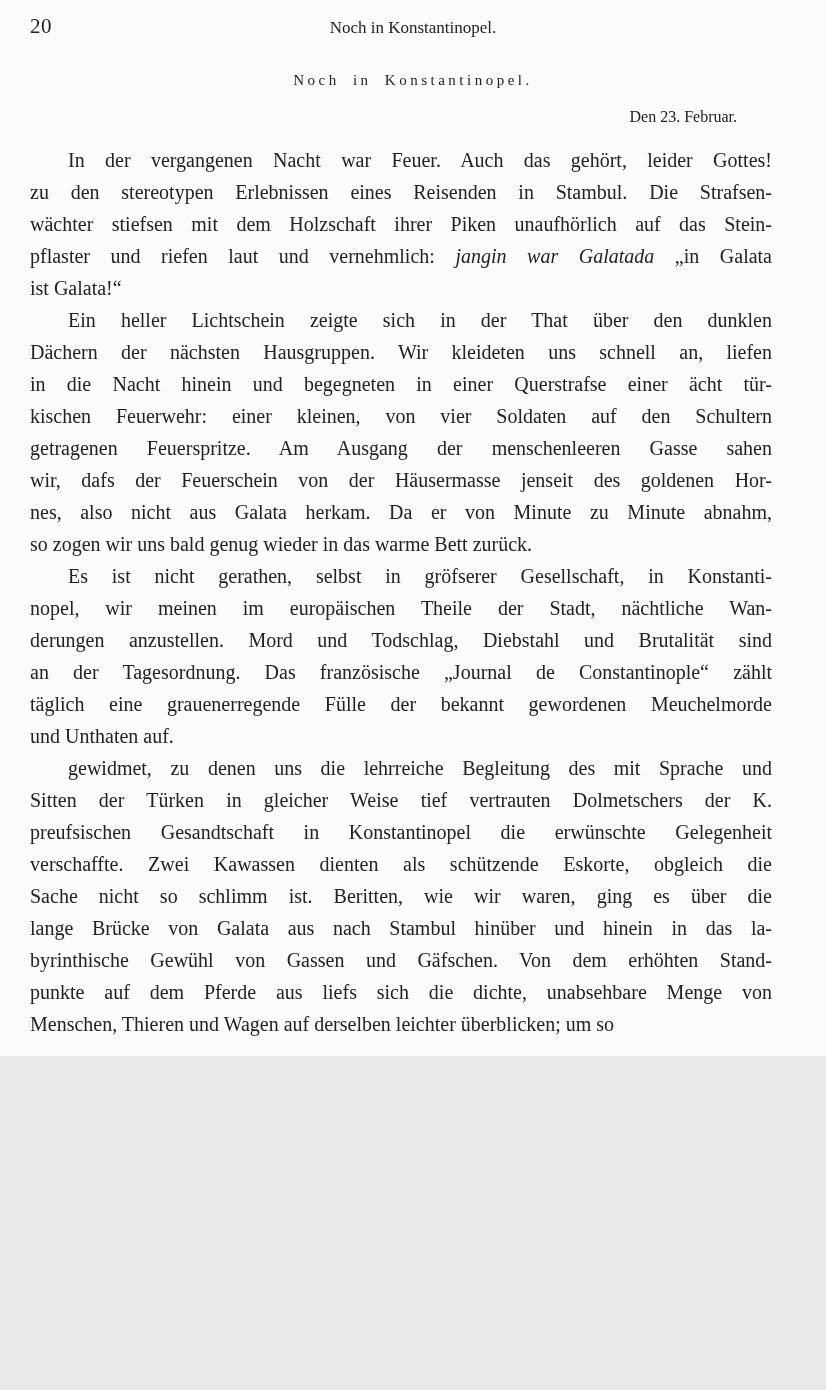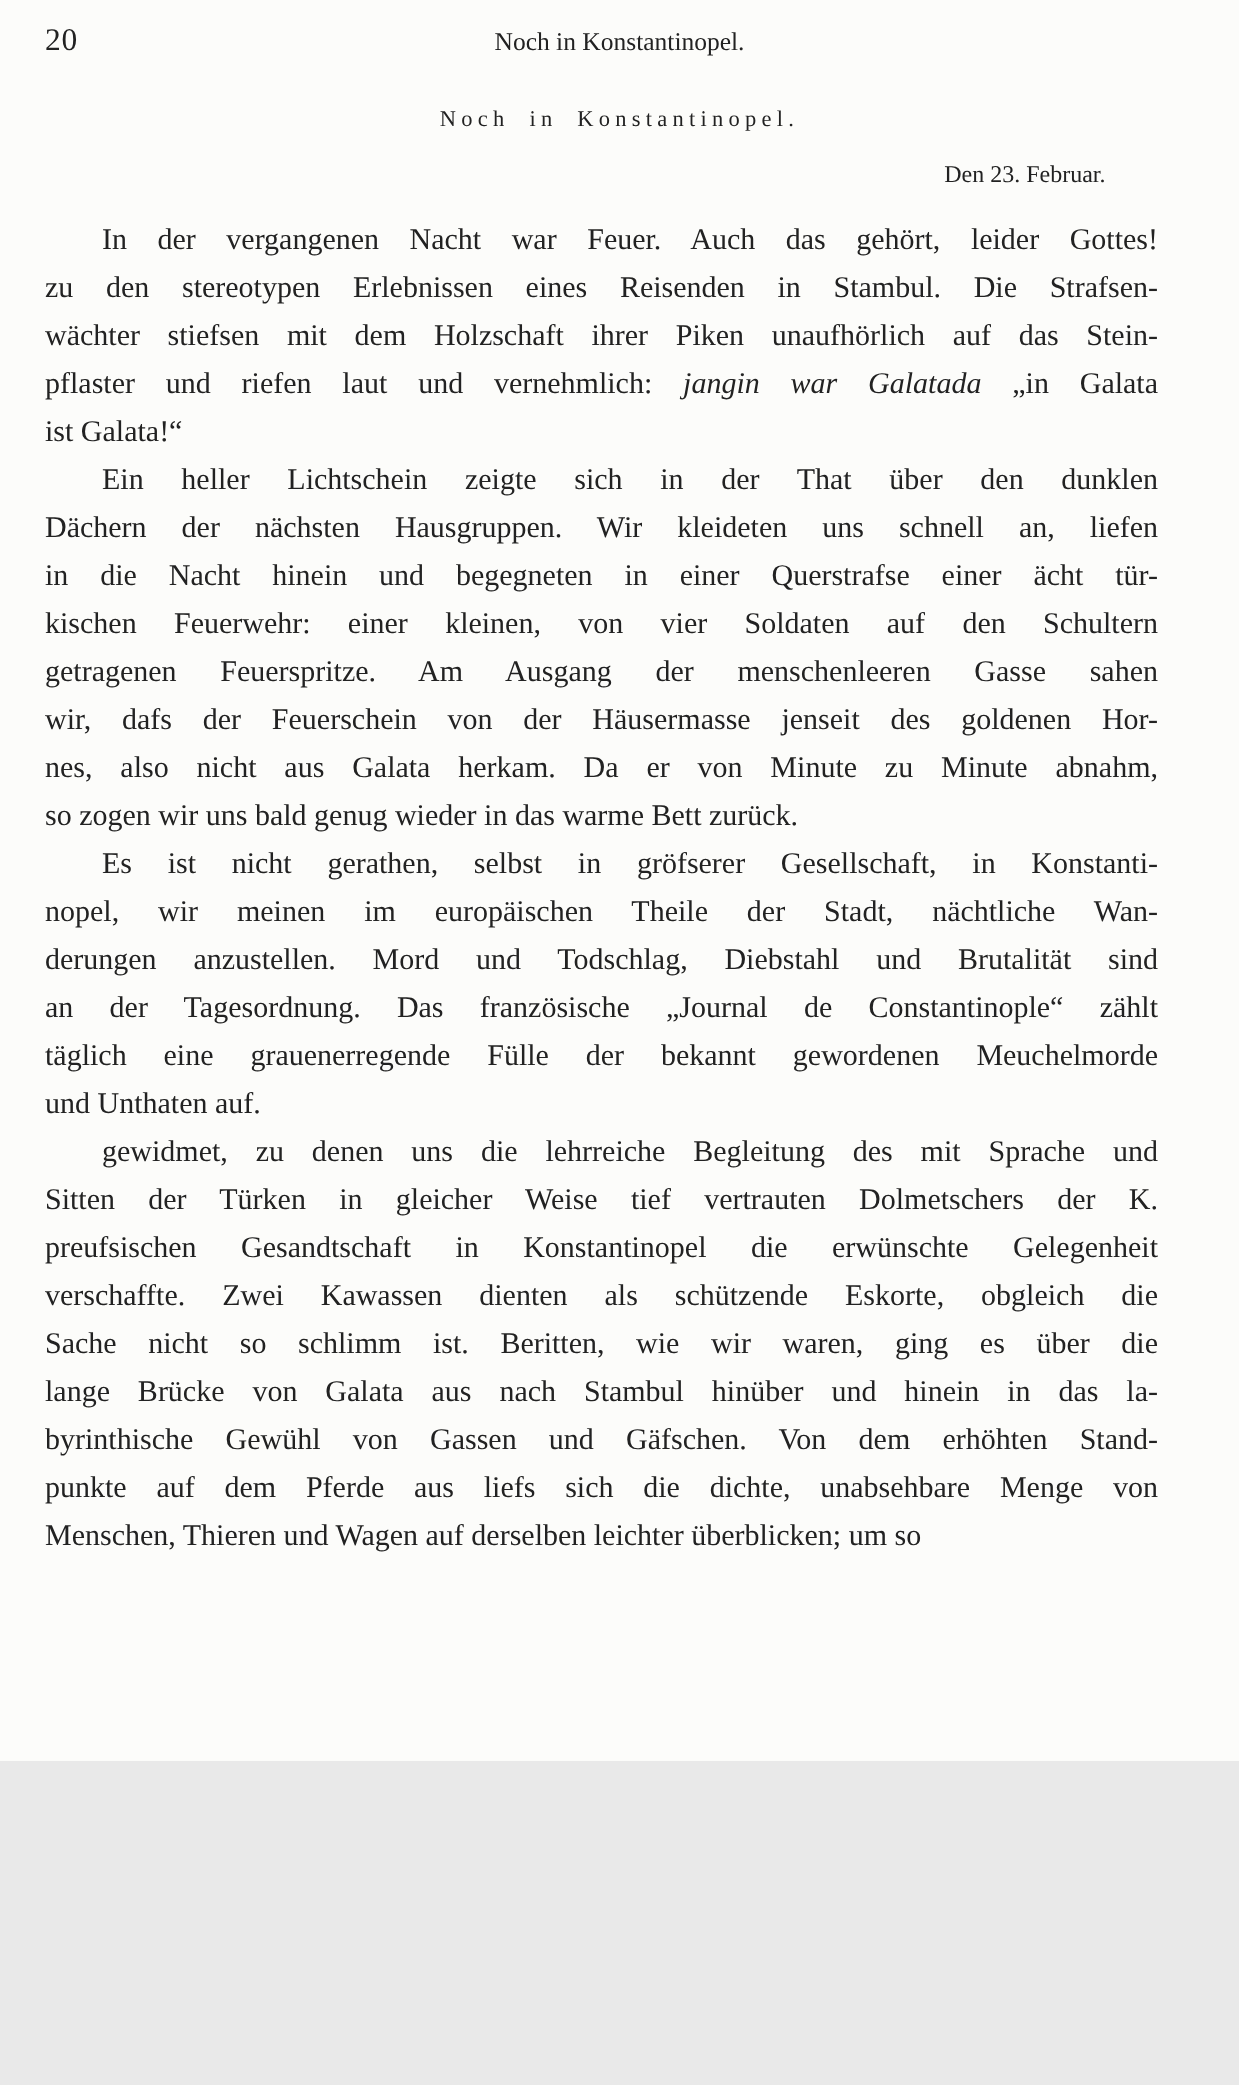--- a/index.html
+++ b/index.html
@@ -1,19 +1,19 @@
 <!DOCTYPE html>
 <html><head>
 <meta charset="utf-8">
 <style>
   html,body { margin:0; padding:0; background:#e9e9e9; }
   .page {
     position: relative;
     width: 826px;
-    height: 1174px;
+    height: 1056px;
     margin: 0 auto;
     background: #fcfcfa;
     overflow: hidden;
     font-family: "Liberation Serif", "DejaVu Serif", serif;
     color: #222;
   }
   
   .head-row {
     position: relative;
     padding-top: 16px;

